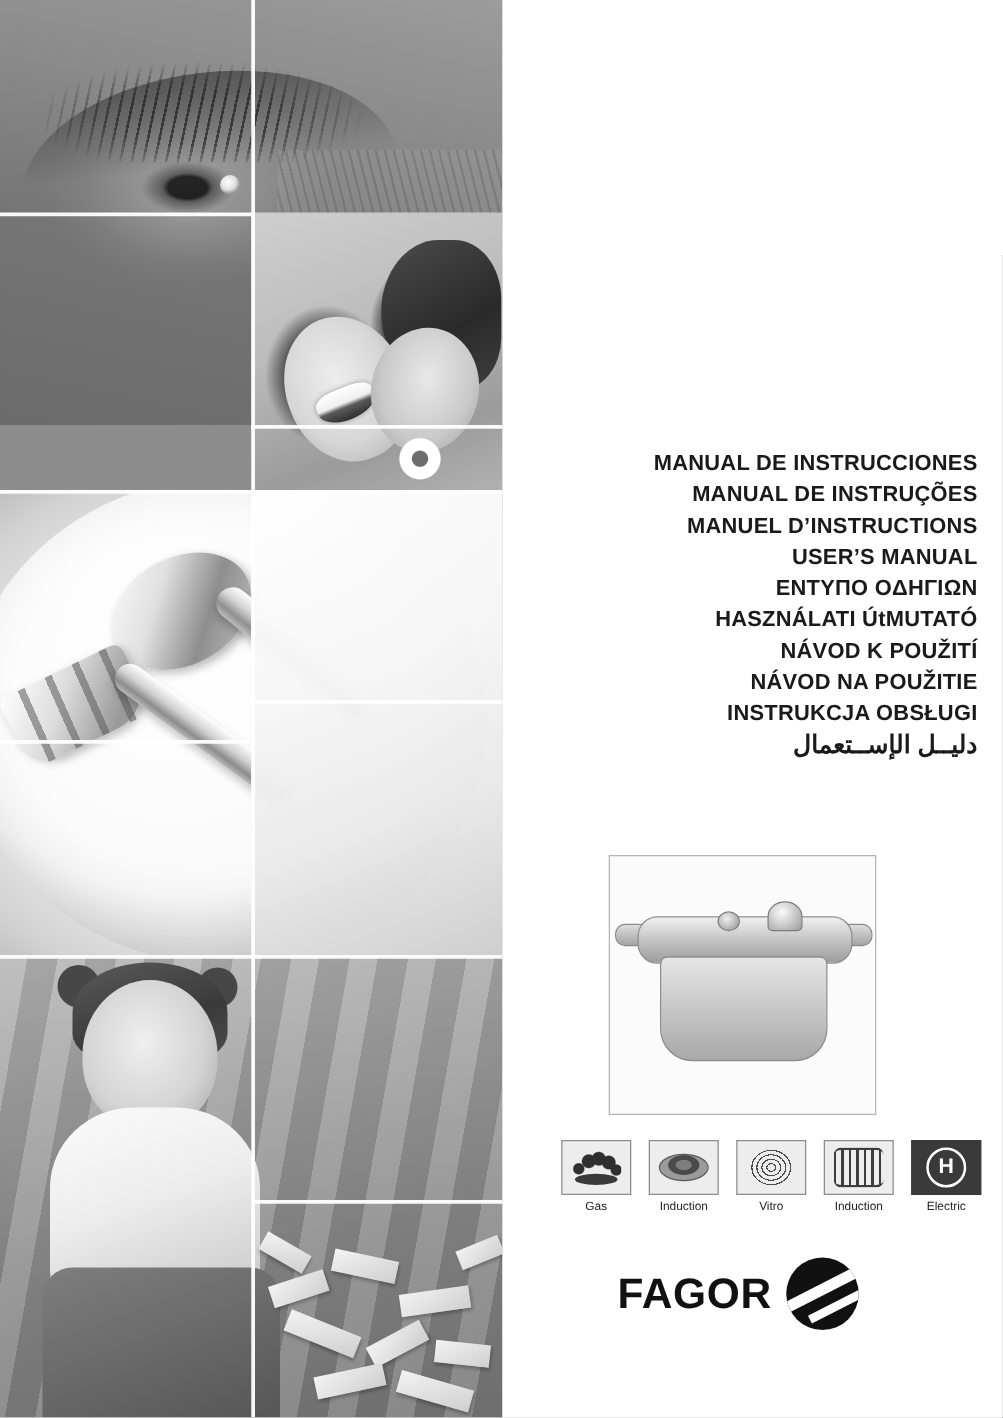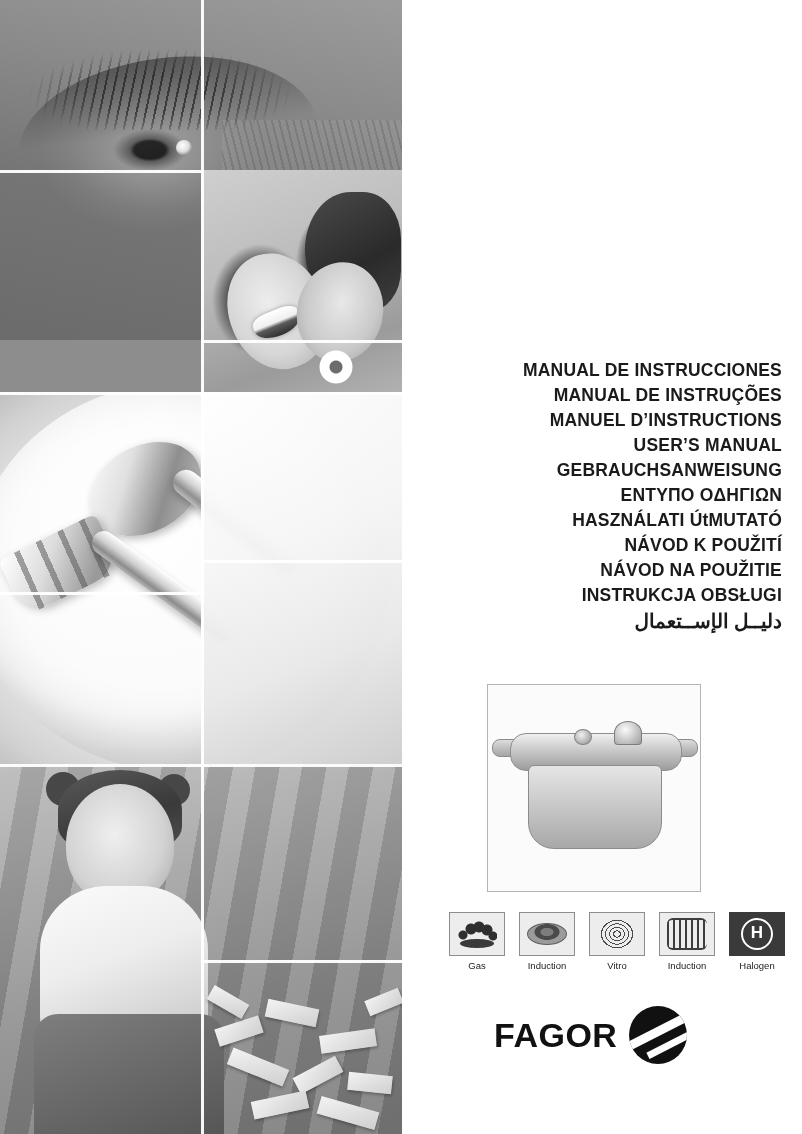--- a/index.html
+++ b/index.html
@@ -523,21 +523,20 @@
   <div class="grid-line gl-h" style="left:201px; top:960px; width:201px;"></div>
 </div>
 
 <div class="right">
 
   <div class="titles">
     <div class="line">MANUAL DE INSTRUCCIONES</div>
     <div class="line">MANUAL DE INSTRUÇÕES</div>
     <div class="line">MANUEL D’INSTRUCTIONS</div>
     <div class="line">USER’S MANUAL</div>
-    <div class="line">GEBRAUCHSANWEISUNG</div>
     <div class="line">ENTYΠO OΔHΓIΩN</div>
     <div class="line">HASZNÁLATI ÚtMUTATÓ</div>
     <div class="line">NÁVOD K POUŽITÍ</div>
     <div class="line">NÁVOD NA POUŽITIE</div>
     <div class="line">INSTRUKCJA OBSŁUGI</div>
     <div class="line arabic">دليــل الإســتعمال</div>
   </div>
 
   <div class="product-box">
     <div class="cooker-handle-l"></div>
@@ -576,21 +575,21 @@
       <div class="heat-box">
         <div class="induction-coil"></div>
       </div>
       <div class="heat-label">Induction</div>
     </div>
 
     <div class="heat-item">
       <div class="heat-box dark">
         <div class="halogen-h">H</div>
       </div>
-      <div class="heat-label">Halogen</div>
+      <div class="heat-label">Electric</div>
     </div>
 
   </div>
 
   <div class="brand">
     <div class="brand-word">FAGOR</div>
     <div class="brand-mark">
       <div class="brand-slash"></div>
       <div class="brand-slash2"></div>
     </div>

